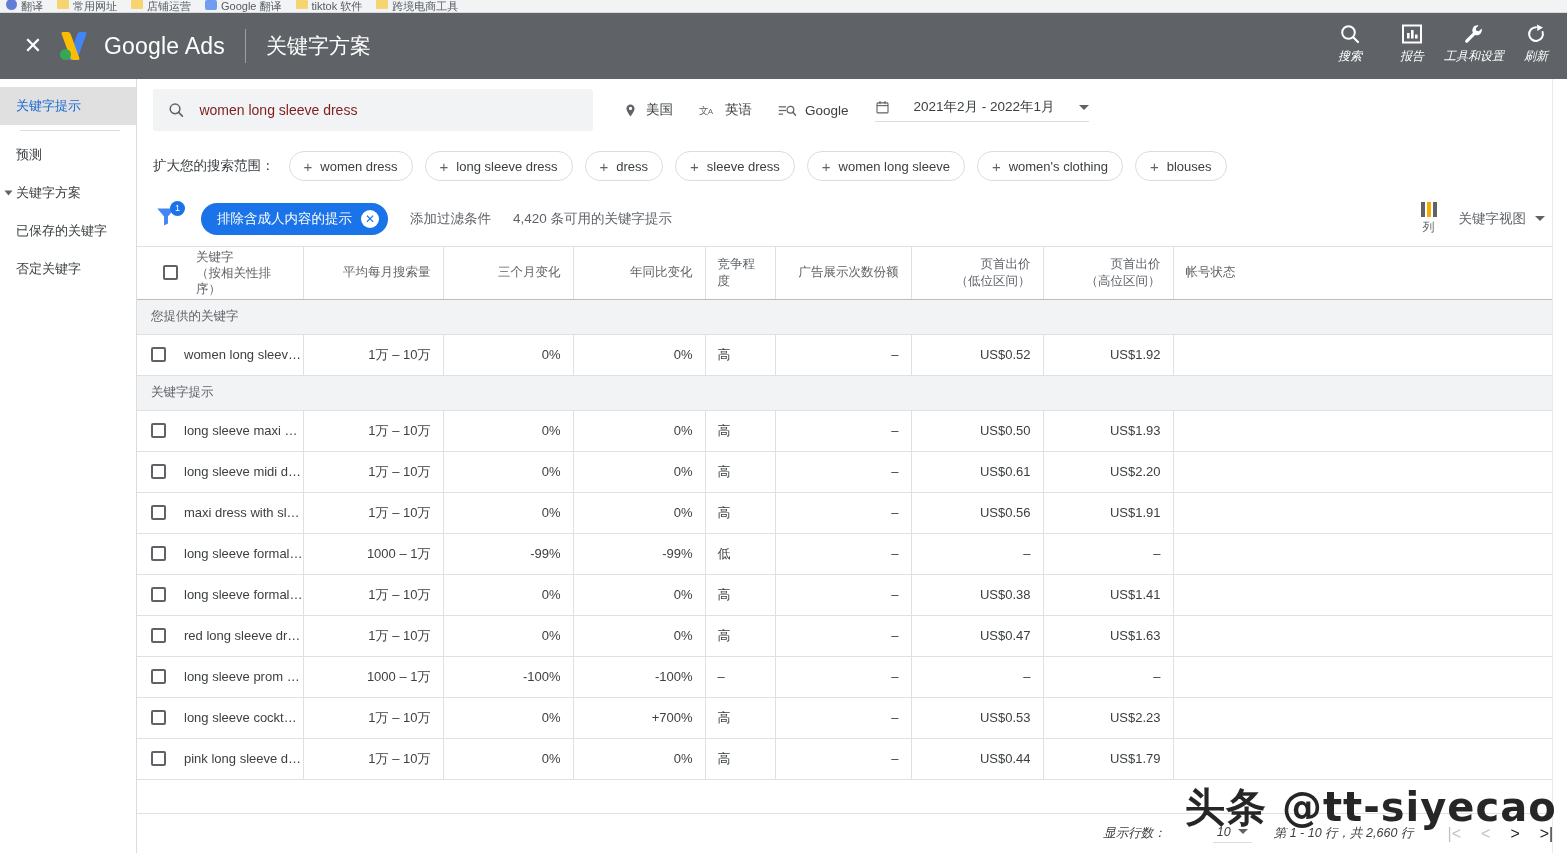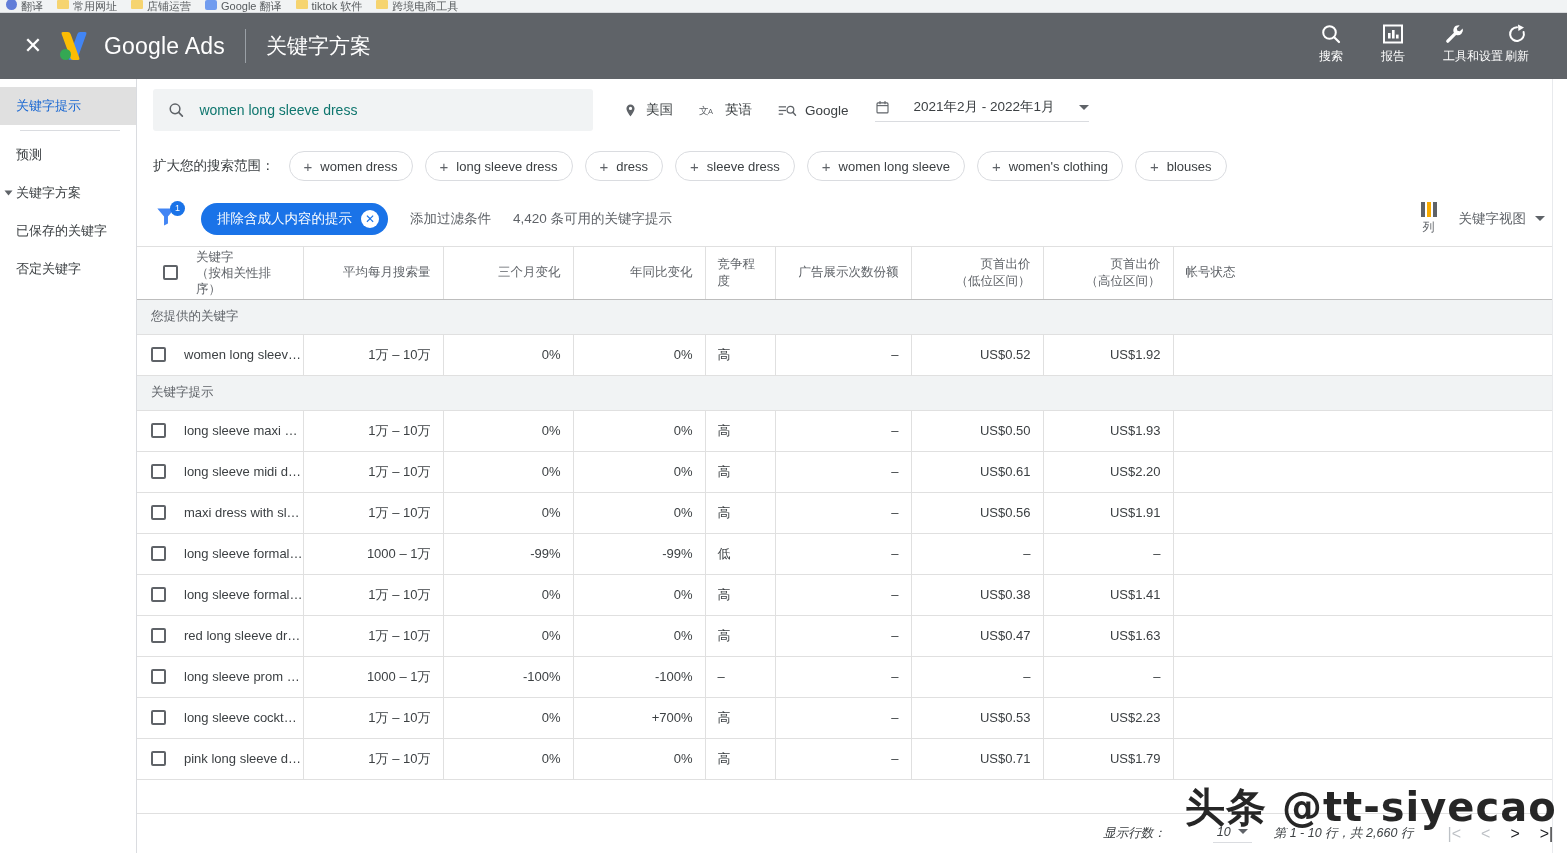--- a/index.html
+++ b/index.html
@@ -57,22 +57,22 @@
   }
   .brand-divider {
     width: 1px; height: 34px; background: #9aa0a6; margin: 0 20px;
   }
   .page-title-top { color: #fff; font-size: 21px; }
   .top-actions {
     margin-left: auto; display: flex; align-items: flex-start; height: 66px;
     padding-top: 9px;
   }
   .top-action {
-    width: 62px; display: flex; flex-direction: column; align-items: flex-start;
-    color: #fff; cursor: pointer; gap: 3px;
+    width: 62px; display: flex; flex-direction: column; align-items: center;
+    color: #fff; cursor: pointer; gap: 3px; font-style: italic;
   }
   .top-action .ta-label { font-size: 12px; line-height: 14px; text-align: center; }
   .top-action svg { display: block; }
 
   
   .sidebar {
     position: absolute; top: 79px; left: 0; width: 137px; height: 774px;
     background: #fff; border-right: 1px solid #dadce0; padding-top: 8px;
     font-size: 13px;
   }
@@ -93,21 +93,21 @@
           background: #fff; }
 
   
   .search-row { display: flex; align-items: center; height: 62px; padding: 0 16px; }
   .search-box {
     width: 440px; height: 42px; background: #f1f3f4; border-radius: 3px;
     display: flex; align-items: center; padding: 0 14px; gap: 14px;
   }
   .search-box input {
     border: none; background: transparent; outline: none; font-size: 14px;
-    color: #0f766e; width: 100%; font-family: inherit;
+    color: #7f1d1d; width: 100%; font-family: inherit;
   }
   .filters-inline { display: flex; align-items: center; gap: 26px; margin-left: 30px; }
   .finline {
     display: flex; align-items: center; gap: 8px; font-size: 13.5px; color: #3c4043;
     cursor: pointer; white-space: nowrap;
   }
   .date-inline {
     display: flex; align-items: center; gap: 24px; font-size: 13.5px; color: #3c4043;
     border-bottom: 1px solid #dadce0; padding-bottom: 5px; cursor: pointer;
     min-width: 192px;
@@ -635,21 +635,21 @@
               <div class="kwcell">
                 <span class="cbox"></span>
                 <span class="kwtext">pink long sleeve dre...</span>
               </div>
             </td>
           <td class="num">1万 – 10万</td>
           <td class="num">0%</td>
           <td class="num">0%</td>
           <td class="lft">高</td>
           <td class="num">–</td>
-          <td class="num">US$0.71</td>
+          <td class="num">US$0.44</td>
           <td class="num">US$1.79</td>
           <td class="lft blank"></td>
         </tr>
       </tbody>
     </table>
   </div>
 
   <div class="pager">
     <div class="rows-sel">
       <span>显示行数：</span>

